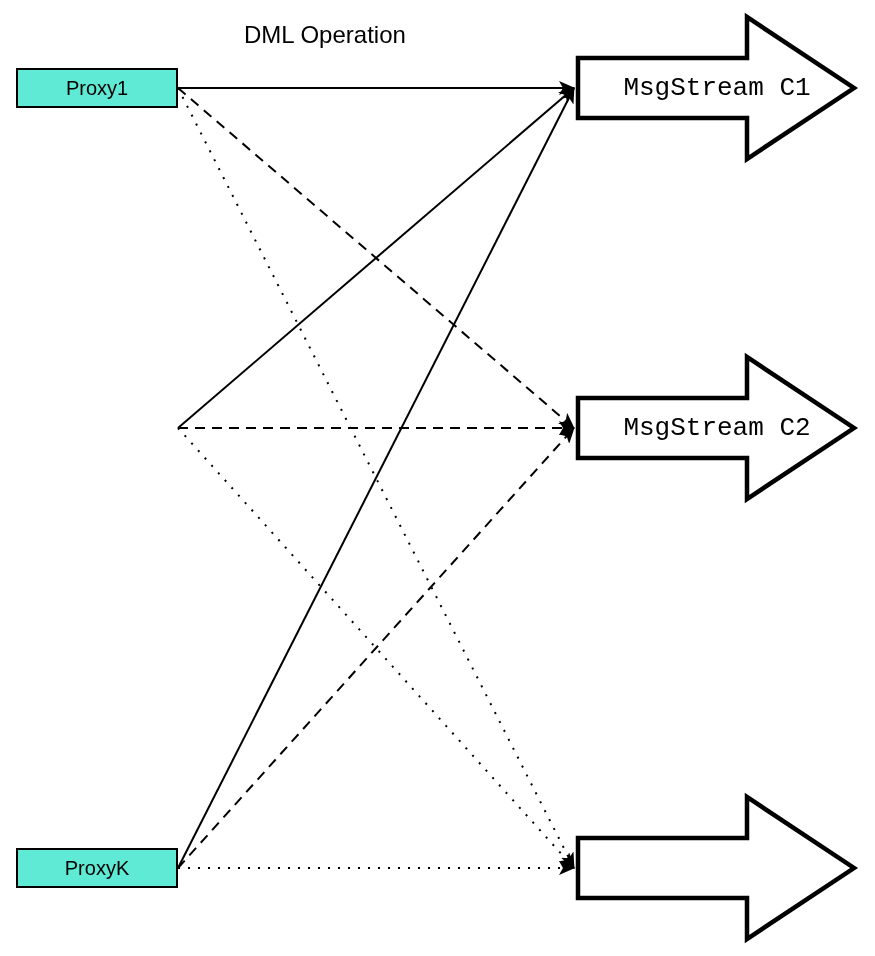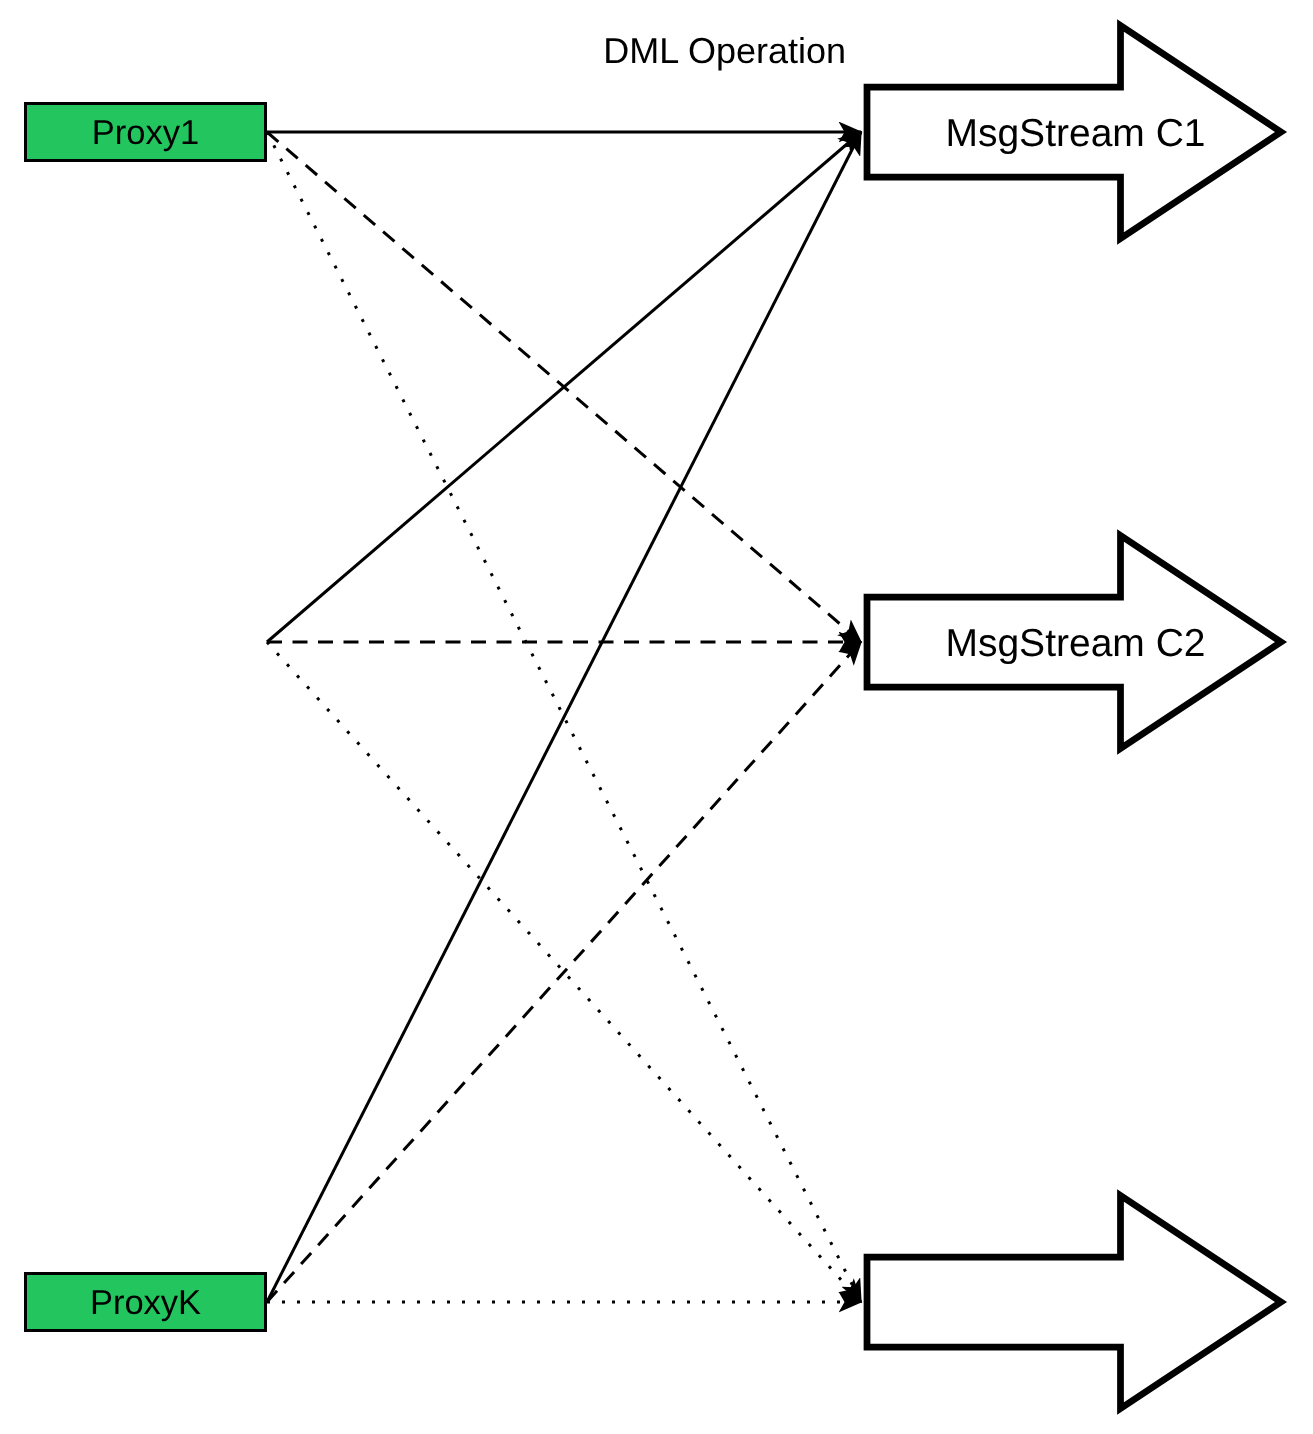--- a/index.html
+++ b/index.html
@@ -36,47 +36,48 @@
     stroke-width: 4.5;
     stroke-linejoin: miter;
   }
   .proxy-node {
     position: absolute;
     box-sizing: border-box;
     left: 16px;
     width: 162px;
     height: 40px;
     border: 2.4px solid #000000;
-    background: #22c55e;
+    background: #5eead4;
     display: flex;
     align-items: center;
     justify-content: center;
-    font-size: 23px;
+    font-size: 20px;
     line-height: 1;
     white-space: nowrap;
   }
   .stream-label {
     position: absolute;
     left: 578px;
     width: 278px;
     height: 40px;
     display: flex;
     align-items: center;
     justify-content: center;
     font-size: 26px;
     line-height: 1;
     white-space: nowrap;
     pointer-events: none;
+    font-family: Liberation Mono, monospace;
   }
   #edge-annotation {
     position: absolute;
     left: 244px;
     top: 21px;
     width: 320px;
-    text-align: right;
+    text-align: left;
     font-size: 24px;
     line-height: 27px;
     white-space: nowrap;
   }
 </style>
 </head>
 <body>
 
 <div id="canvas">
 

